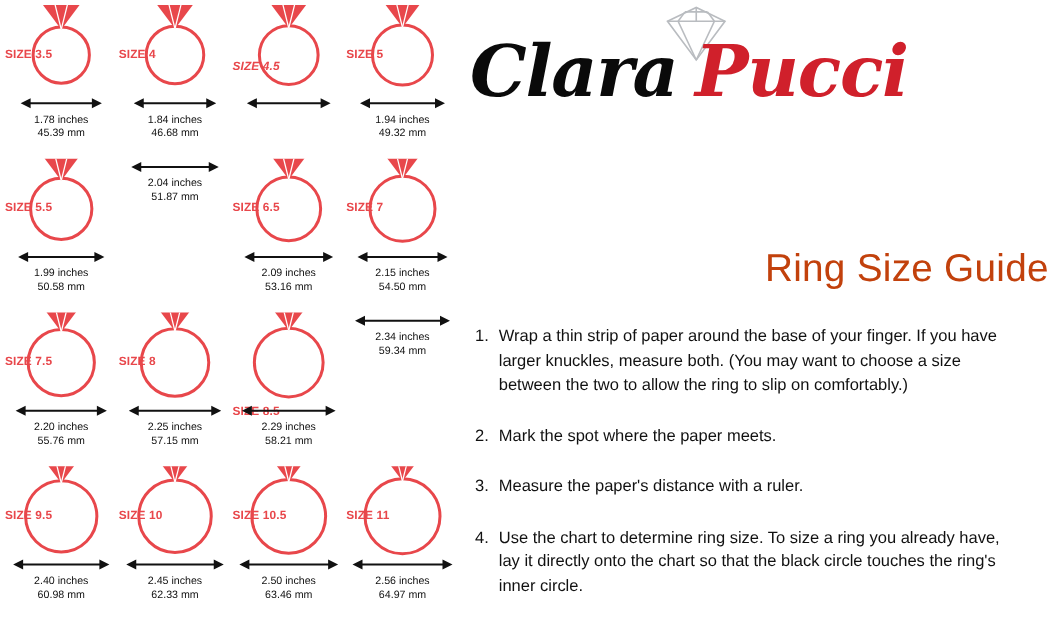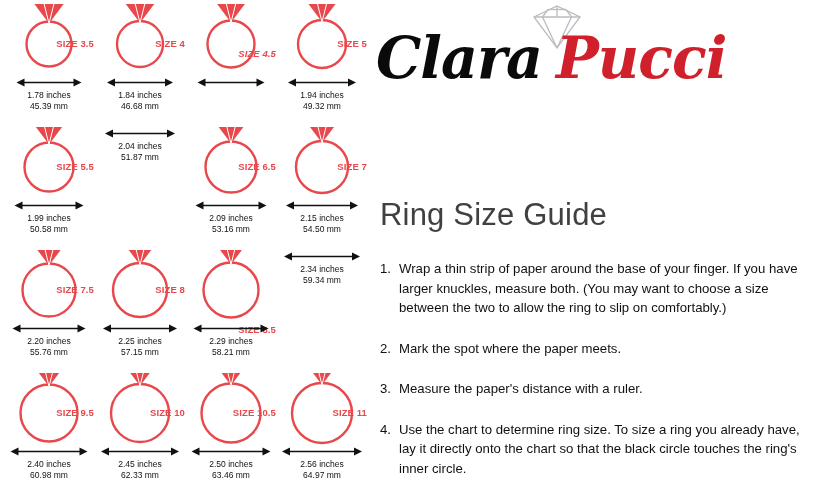--- a/index.html
+++ b/index.html
@@ -47,21 +47,21 @@
   }
   .ring-art svg {
     display: block;
     margin: 0 auto;
   }
   .size-label {
     position: absolute;
     left: 0;
     right: 0;
     top: 40px;
-    text-align: right;
+    text-align: left;
     font-size: 9.5px;
     font-weight: bold;
     color: #e8474b;
     letter-spacing: 0.1px;
   }
   .arrow-row {
     position: relative;
     width: 90px;
     height: 13px;
   }
@@ -115,21 +115,22 @@
     letter-spacing: -1px;
     margin-left: 14px;
     margin-top: 30px;
   }
 
   .guide-title {
     margin: 82px 0 0 8px;
     font-size: 31px;
     font-weight: normal;
     letter-spacing: 0.2px;
-    color: #404040;
+    color: #c2410c;
+    text-align: right;
   }
 
   .steps {
     margin: 26px 0 0 8px;
     width: 440px;
   }
   .step {
     display: flex;
     margin-bottom: 21px;
     font-size: 13.2px;

